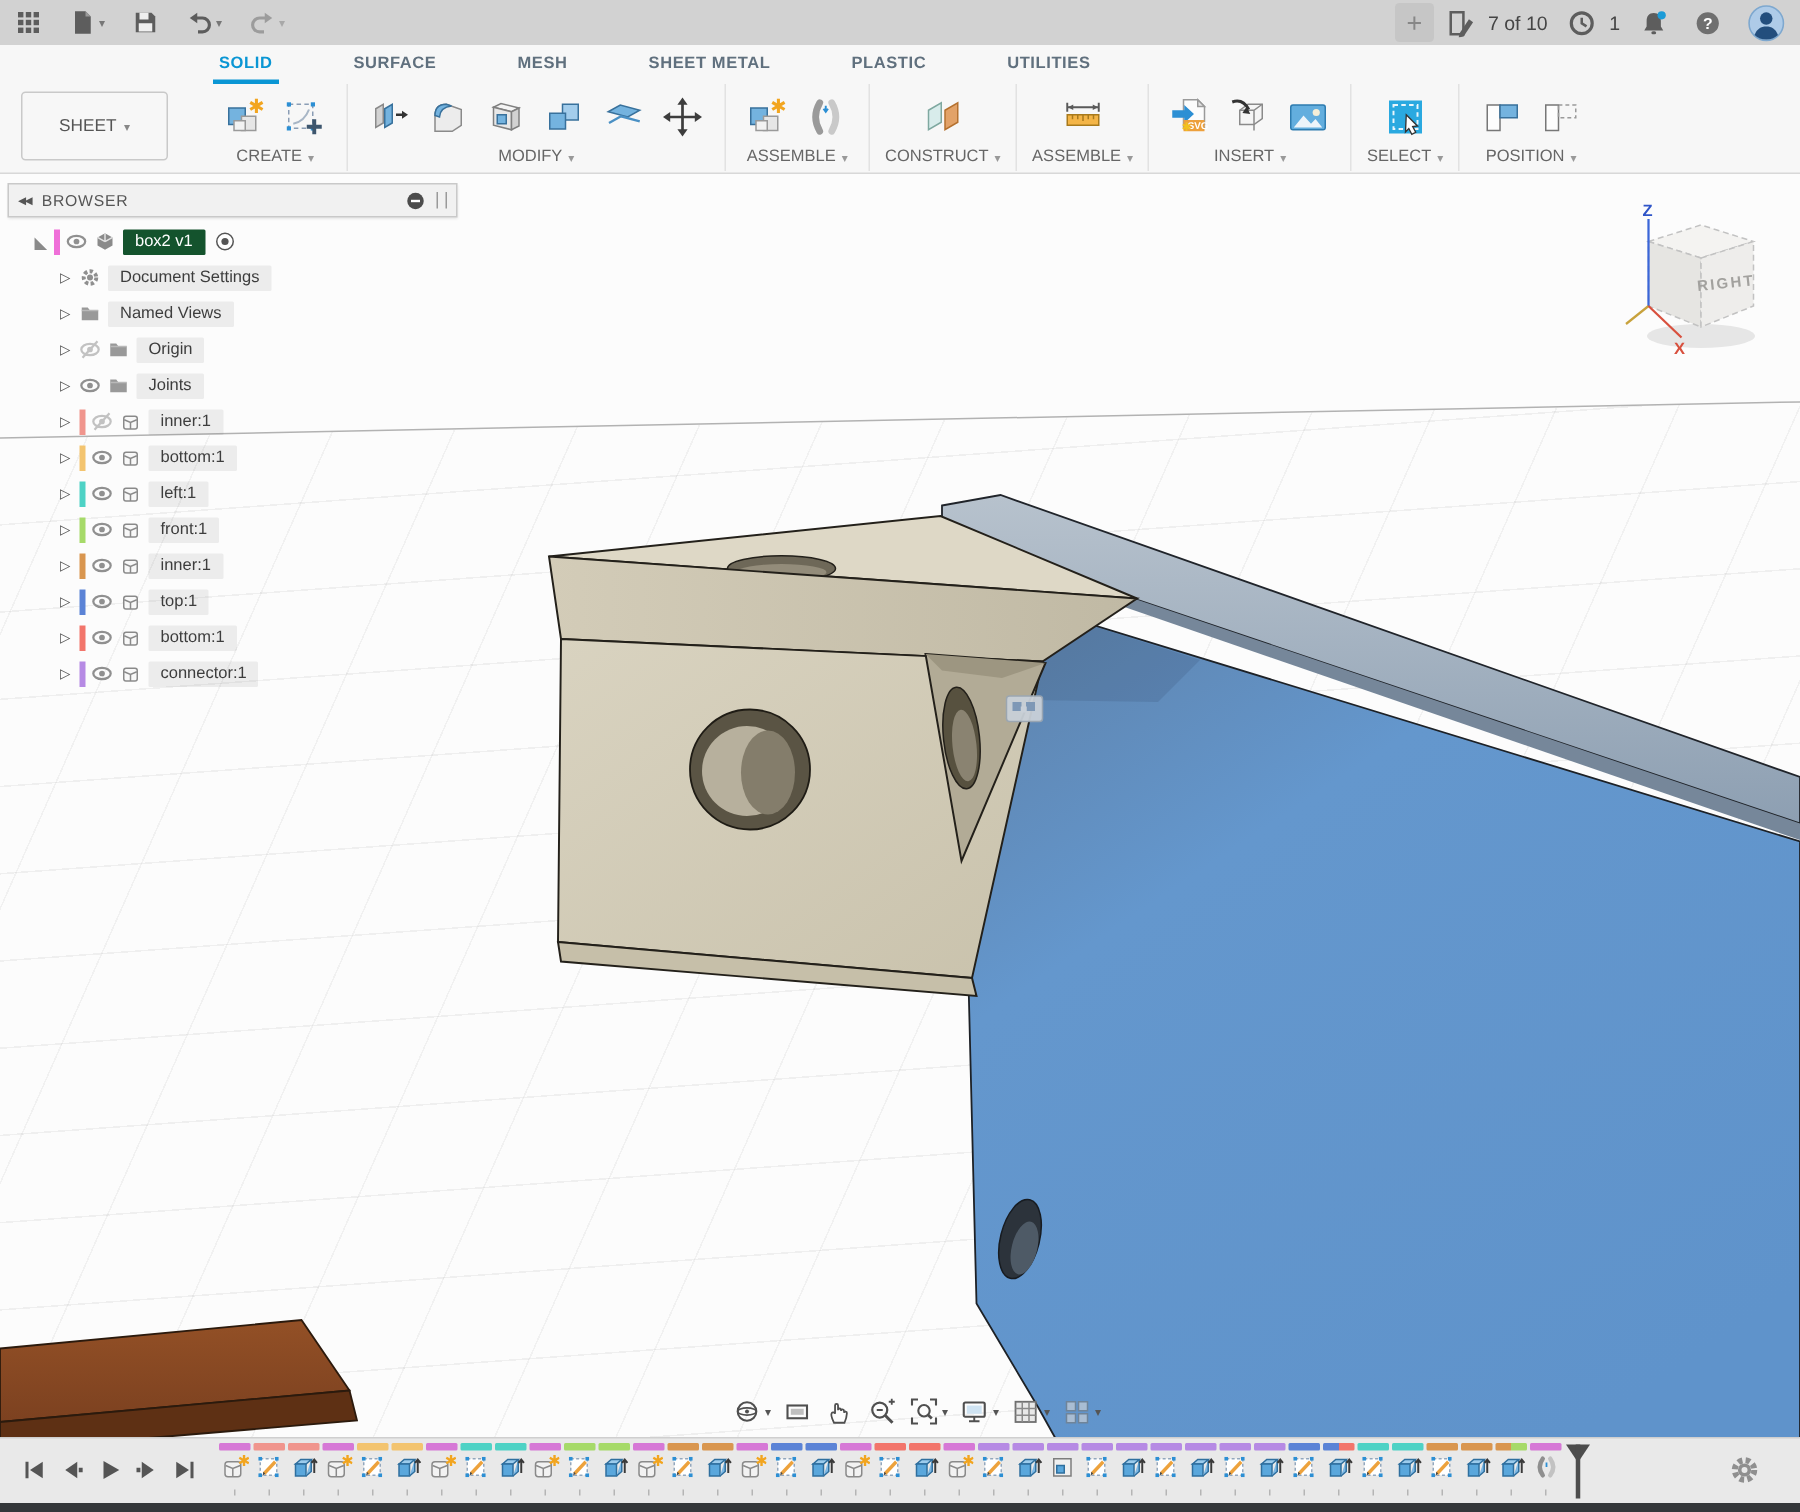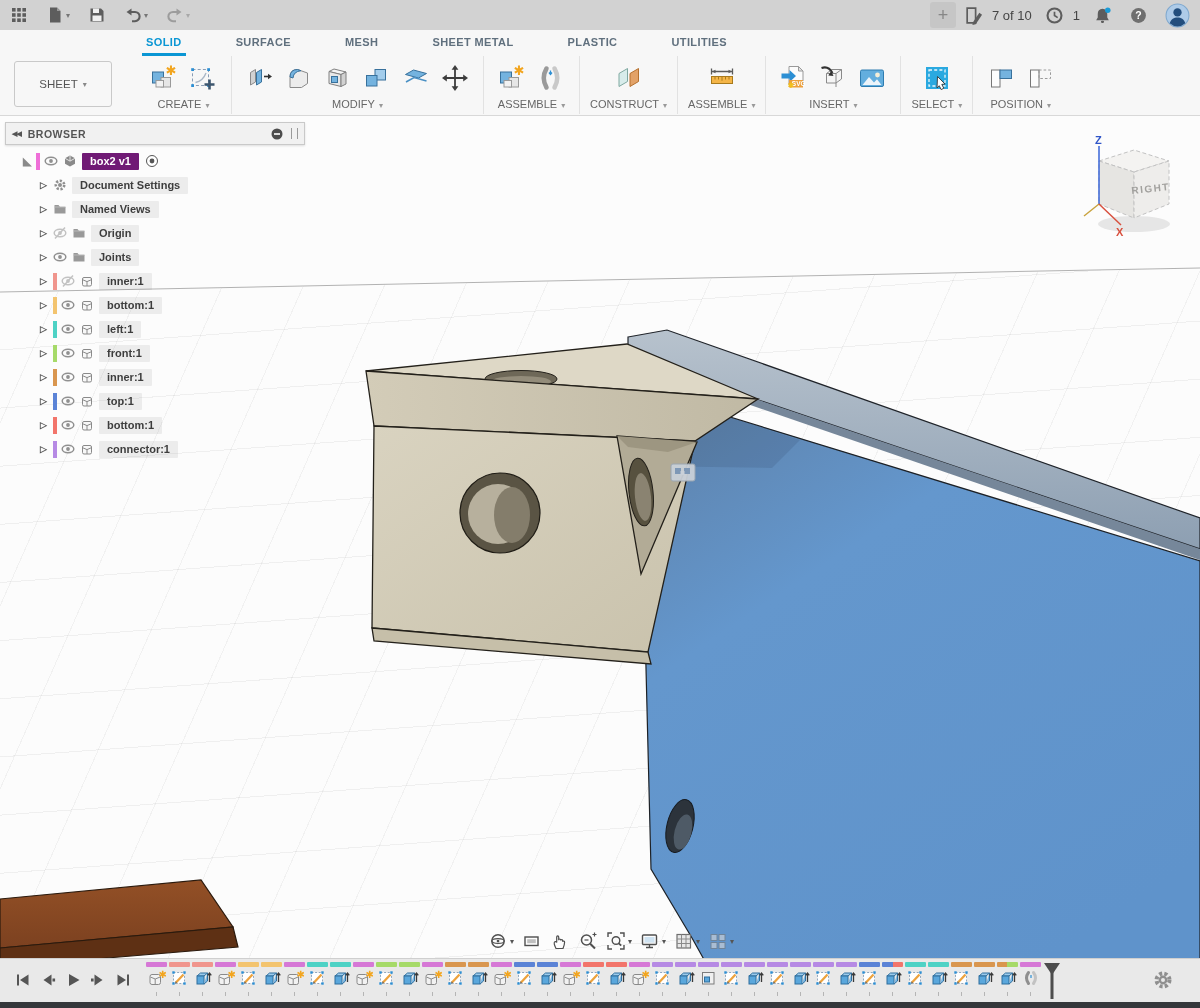--- a/index.html
+++ b/index.html
@@ -38,35 +38,35 @@
   .rb-label .caret{font-size:8px;color:#999;}
   
   #viewport{position:absolute;left:0;top:116px;width:1200px;height:892px;background:#fcfcfc;overflow:hidden;}
   .gridplane{position:absolute;left:-24px;top:176px;width:1260px;height:900px;transform:rotate(-1.15deg);
              transform-origin:0 0;border-top:1px solid #b2b2b2;
              background:repeating-linear-gradient(115deg,rgba(0,0,0,0.045) 0 1px,transparent 1px 74px),
                         repeating-linear-gradient(177deg,rgba(0,0,0,0.05) 0 1px,transparent 1px 58px);}
   #scene{position:absolute;left:0;top:0;}
   #viewcube{position:absolute;left:1072px;top:16px;cursor:pointer;}
   
-  #browser{position:absolute;left:5px;top:122px;width:300px;font-weight:bold;}
+  #browser{position:absolute;left:5px;top:122px;width:300px;}
   .panel-head{height:21px;background:#f1f1f1;border:1px solid #c9c9c9;display:flex;align-items:center;
               font-size:10.5px;color:#555;letter-spacing:.5px;padding:0 6px;box-shadow:0 1px 2px rgba(0,0,0,.12);}
   .panel-head .chev{font-size:7px;color:#555;letter-spacing:-1px;margin-right:7px;cursor:pointer;}
   .panel-head .spacer{flex:1;}
   .panel-head .hicon{display:flex;align-items:center;margin-left:7px;cursor:pointer;}
   .panel-head .grip{width:5px;height:11px;border-left:1px solid #9a9a9a;border-right:1px solid #9a9a9a;margin-left:7px;cursor:pointer;}
   #brows{margin-top:4px;}
   .br-row{height:24px;display:flex;align-items:center;font-size:11px;color:#3d3d3d;}
   .br-row .arrow{width:13px;margin-left:35px;color:#555;font-size:9px;cursor:pointer;flex:none;}
   .br-root .arrow{margin-left:18px;color:#8a8a8a;font-size:11px;}
   .cbar{width:4px;height:17px;margin-right:4px;flex:none;}
   .br-ic{display:flex;align-items:center;margin-right:5px;flex:none;cursor:pointer;}
   .br-chip{background:rgba(120,120,120,.12);padding:2.5px 8px;border-radius:1px;cursor:pointer;white-space:nowrap;}
-  .br-chip.sel{background:#701a75;color:#fff;}
+  .br-chip.sel{background:#14532d;color:#fff;}
   
   #commentsbar{position:absolute;left:0;top:928px;width:306px;height:24px;background:#fcfcfc;
                border:1px solid #c9c9c9;border-left:none;box-sizing:border-box;display:flex;align-items:center;
                font-size:10.5px;color:#666;letter-spacing:.5px;}
   #commentsbar .lbl{margin-left:28px;}
   #commentsbar .spacer{flex:1;}
   #commentsbar .hicon{display:flex;align-items:center;cursor:pointer;}
   #commentsbar .grip{width:4px;height:11px;border-left:1px solid #9a9a9a;margin:0 8px 0 8px;cursor:pointer;}
   
   #navbar{position:absolute;left:486px;top:929px;height:24px;display:flex;align-items:center;gap:4px;}

